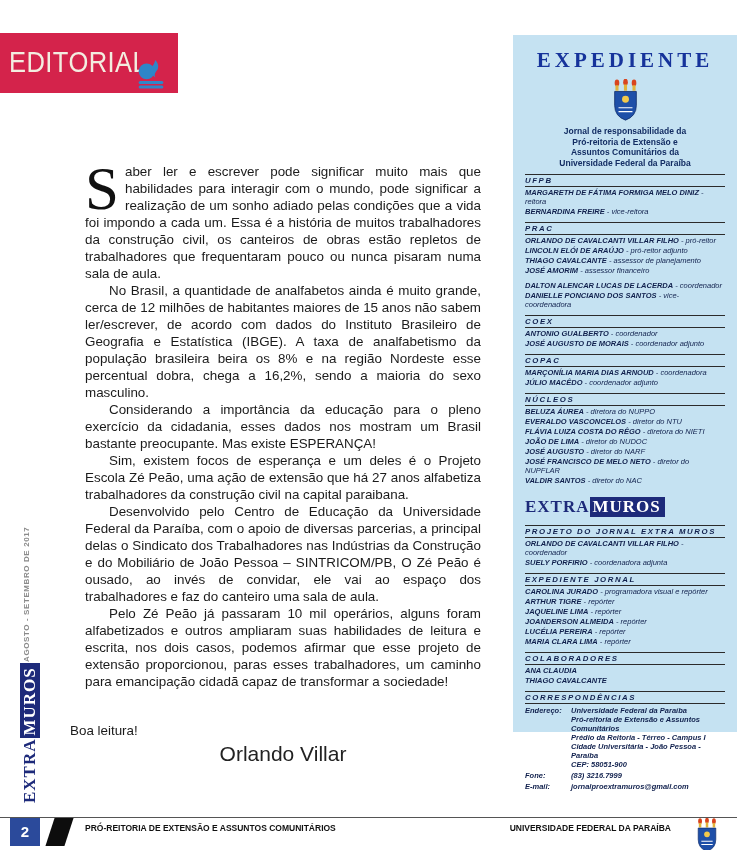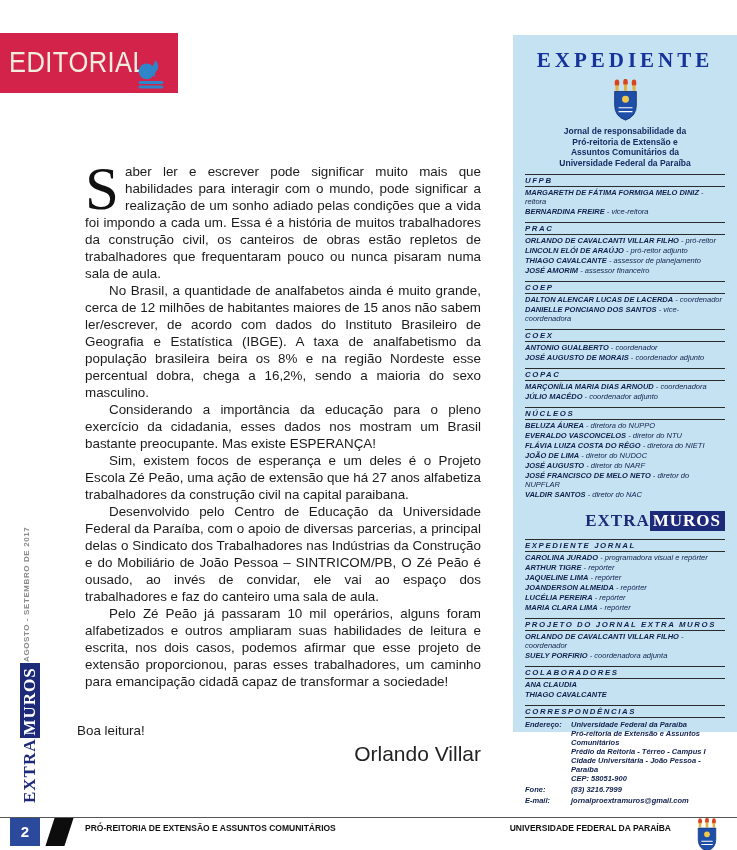--- a/index.html
+++ b/index.html
@@ -40,23 +40,23 @@
   .article {
     position:absolute; left:85px; top:163px; width:396px;
     font-size:13.4px; line-height:17px; text-align:justify;
   }
   .para { margin:0; }
   .para.indent { text-indent:24px; }
   .dropcap {
     float:left; font-family:"Liberation Serif", serif; font-size:61px;
     line-height:47px; padding:2px 6px 0 0; color:#111;
   }
-  .closing { position:absolute; left:77px; top:723px; font-size:13.4px; }
+  .closing { position:absolute; left:70px; top:723px; font-size:13.4px; }
   .signature {
-    position:absolute; left:85px; top:742px; width:396px; text-align:right;
+    position:absolute; left:85px; top:742px; width:396px; text-align:center;
     font-size:21px; color:#222;
   }
 
   
   .expediente {
     position:absolute; left:513px; top:35px; width:224px; height:697px;
     background:#C5E2F2; box-sizing:border-box; padding:13px 12px 8px 12px;
   }
   .exp-title {
     text-align:center; font-family:"Liberation Serif", serif; font-weight:bold;
@@ -65,21 +65,21 @@
   .crest-wrap { text-align:center; margin-top:6px; height:42px; }
   .exp-intro { text-align:center; font-size:8.5px; font-weight:bold; line-height:10.5px; color:#132d63; margin-top:5px; }
   .exp-section { margin-top:6px;font-style:italic; }
   .exp-sec-title {
     font-size:7.8px; font-weight:bold; letter-spacing:1.6px; color:#10204d;
     border-top:1px solid #2b2b2b; border-bottom:1px solid #2b2b2b; padding:1px 0 1px;
   }
   .exp-entry { font-size:7.5px; line-height:9px; color:#10204d; margin-top:1px; }
   .en { font-weight:bold;text-align:center; }
   .er { font-weight:normal; }
-  .exp-logo { text-align:right; margin:12px 0 8px; }
+  .exp-logo { text-align:left; margin:12px 0 8px; }
   .corresp-row { display:flex; font-size:7.5px; line-height:9px; color:#10204d; font-weight:bold; margin-top:2px; }
   .corresp-label { width:46px; flex:none; }
 
   
   .footer-line { position:absolute; left:0; top:817px; width:737px; border-top:1px solid #555; }
   .page-number-box {
     position:absolute; left:10px; top:818px; width:30px; height:28px;
     background:#2B4A9B; color:#fff; font-weight:bold; font-size:15px;
     text-align:center; line-height:28px;
   }
@@ -154,21 +154,20 @@
           <div class="exp-entry"><span class="en">BERNARDINA FREIRE</span><span class="er"> - vice-reitora</span></div>
         </div>
         <div class="exp-section">
           <div class="exp-sec-title">PRAC</div>
           <div class="exp-entry"><span class="en">ORLANDO DE CAVALCANTI VILLAR FILHO</span><span class="er"> - pró-reitor</span></div>
           <div class="exp-entry"><span class="en">LINCOLN ELÓI DE ARAÚJO</span><span class="er"> - pró-reitor adjunto</span></div>
           <div class="exp-entry"><span class="en">THIAGO CAVALCANTE</span><span class="er"> - assessor de planejamento</span></div>
           <div class="exp-entry"><span class="en">JOSÉ AMORIM</span><span class="er"> - assessor financeiro</span></div>
         </div>
         <div class="exp-section">
-          <div class="exp-sec-title">COEP</div>
           <div class="exp-entry"><span class="en">DALTON ALENCAR LUCAS DE LACERDA</span><span class="er"> - coordenador</span></div>
           <div class="exp-entry"><span class="en">DANIELLE PONCIANO DOS SANTOS</span><span class="er"> - vice-coordenadora</span></div>
         </div>
         <div class="exp-section">
           <div class="exp-sec-title">COEX</div>
           <div class="exp-entry"><span class="en">ANTONIO GUALBERTO</span><span class="er"> - coordenador</span></div>
           <div class="exp-entry"><span class="en">JOSÉ AUGUSTO DE MORAIS</span><span class="er"> - coordenador adjunto</span></div>
         </div>
         <div class="exp-section">
           <div class="exp-sec-title">COPAC</div>
@@ -180,32 +179,32 @@
           <div class="exp-entry"><span class="en">BELUZA ÁUREA</span><span class="er"> - diretora do NUPPO</span></div>
           <div class="exp-entry"><span class="en">EVERALDO VASCONCELOS</span><span class="er"> - diretor do NTU</span></div>
           <div class="exp-entry"><span class="en">FLÁVIA LUIZA COSTA DO RÊGO</span><span class="er"> - diretora do NIETI</span></div>
           <div class="exp-entry"><span class="en">JOÃO DE LIMA</span><span class="er"> - diretor do NUDOC</span></div>
           <div class="exp-entry"><span class="en">JOSÉ AUGUSTO</span><span class="er"> - diretor do NARF</span></div>
           <div class="exp-entry"><span class="en">JOSÉ FRANCISCO DE MELO NETO</span><span class="er"> - diretor do NUPFLAR</span></div>
           <div class="exp-entry"><span class="en">VALDIR SANTOS</span><span class="er"> - diretor do NAC</span></div>
         </div>
         <div class="exp-logo"><span class="xm-extra">EXTRA</span><span class="xm-muros">MUROS</span></div>
         <div class="exp-section">
+          <div class="exp-sec-title">PROJETO DO JORNAL EXTRA MUROS</div>
+          <div class="exp-entry"><span class="en">ORLANDO DE CAVALCANTI VILLAR FILHO</span><span class="er"> - coordenador</span></div>
+          <div class="exp-entry"><span class="en">SUELY PORFIRIO</span><span class="er"> - coordenadora adjunta</span></div>
+        </div>
+        <div class="exp-section">
           <div class="exp-sec-title">EXPEDIENTE  JORNAL</div>
           <div class="exp-entry"><span class="en">CAROLINA JURADO</span><span class="er"> - programadora visual e repórter</span></div>
           <div class="exp-entry"><span class="en">ARTHUR TIGRE</span><span class="er"> - repórter</span></div>
           <div class="exp-entry"><span class="en">JAQUELINE LIMA</span><span class="er"> - repórter</span></div>
           <div class="exp-entry"><span class="en">JOANDERSON ALMEIDA</span><span class="er"> - repórter</span></div>
           <div class="exp-entry"><span class="en">LUCÉLIA PEREIRA</span><span class="er"> - repórter</span></div>
           <div class="exp-entry"><span class="en">MARIA CLARA LIMA</span><span class="er"> - repórter</span></div>
-        </div>
-        <div class="exp-section">
-          <div class="exp-sec-title">PROJETO DO JORNAL EXTRA MUROS</div>
-          <div class="exp-entry"><span class="en">ORLANDO DE CAVALCANTI VILLAR FILHO</span><span class="er"> - coordenador</span></div>
-          <div class="exp-entry"><span class="en">SUELY PORFIRIO</span><span class="er"> - coordenadora adjunta</span></div>
         </div>
         <div class="exp-section">
           <div class="exp-sec-title">COLABORADORES</div>
           <div class="exp-entry"><span class="en">ANA CLAUDIA</span></div>
           <div class="exp-entry"><span class="en">THIAGO CAVALCANTE</span></div>
         </div>
       </div>
     <div id="exp-corresp">
         <div class="exp-section">
           <div class="exp-sec-title">CORRESPONDÊNCIAS</div>

